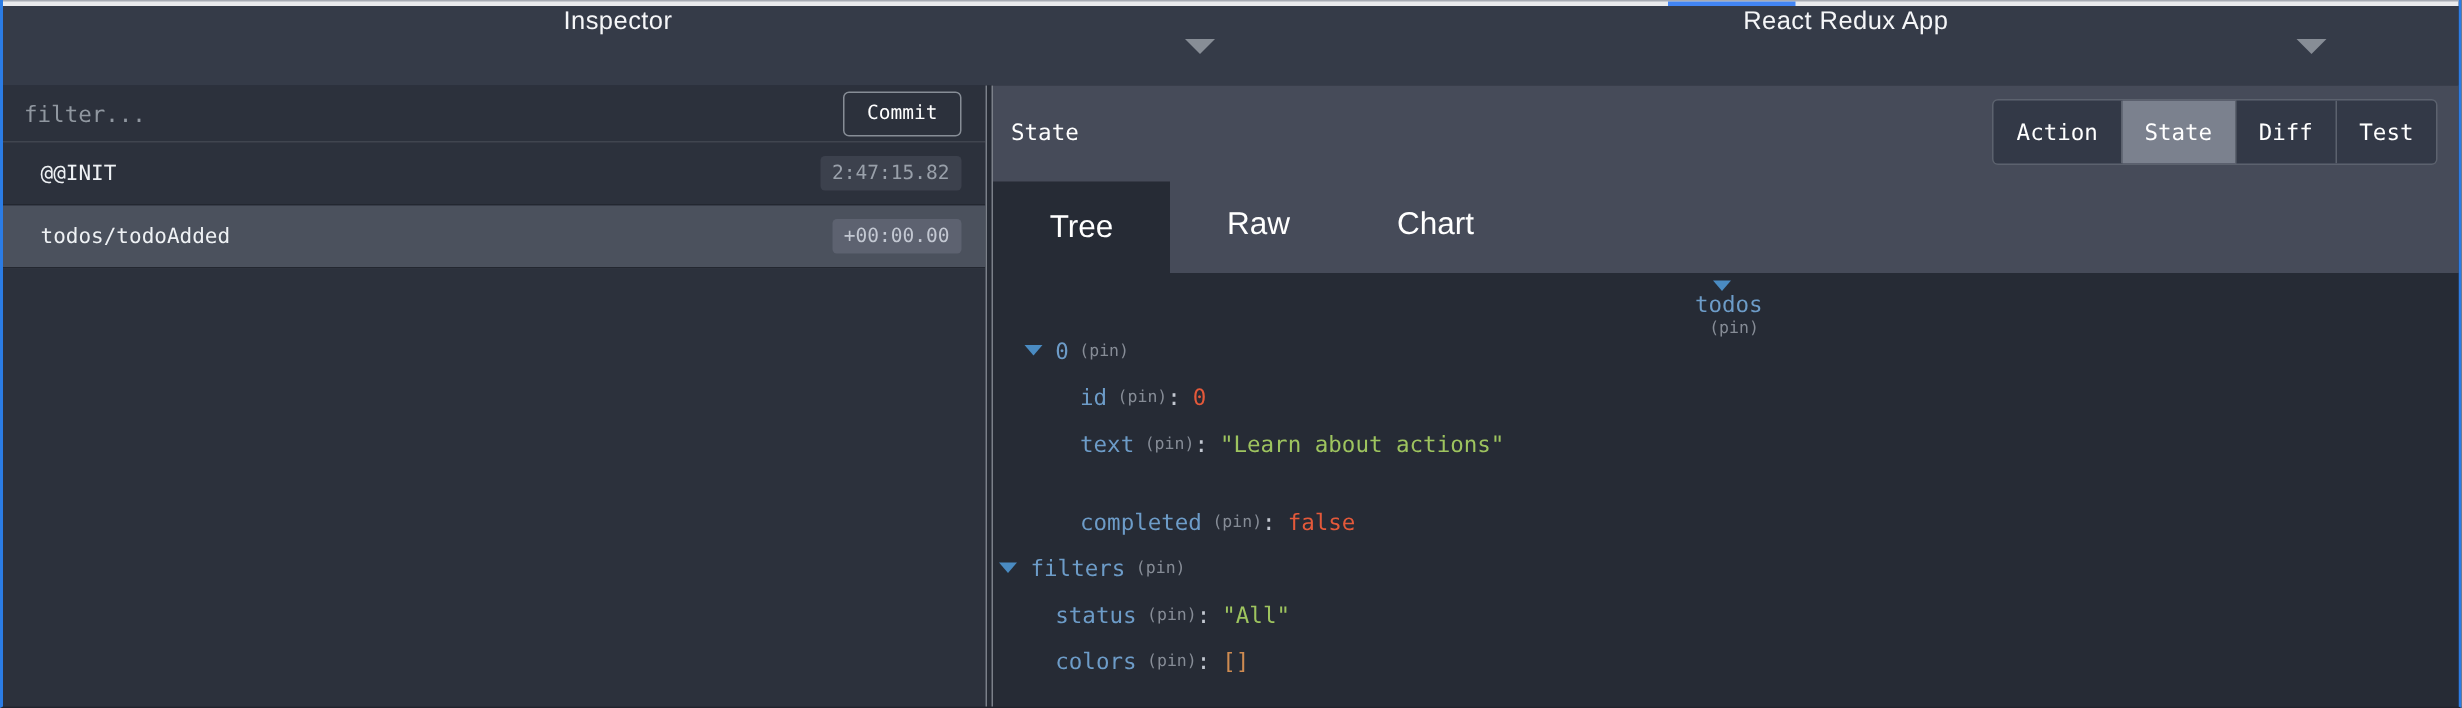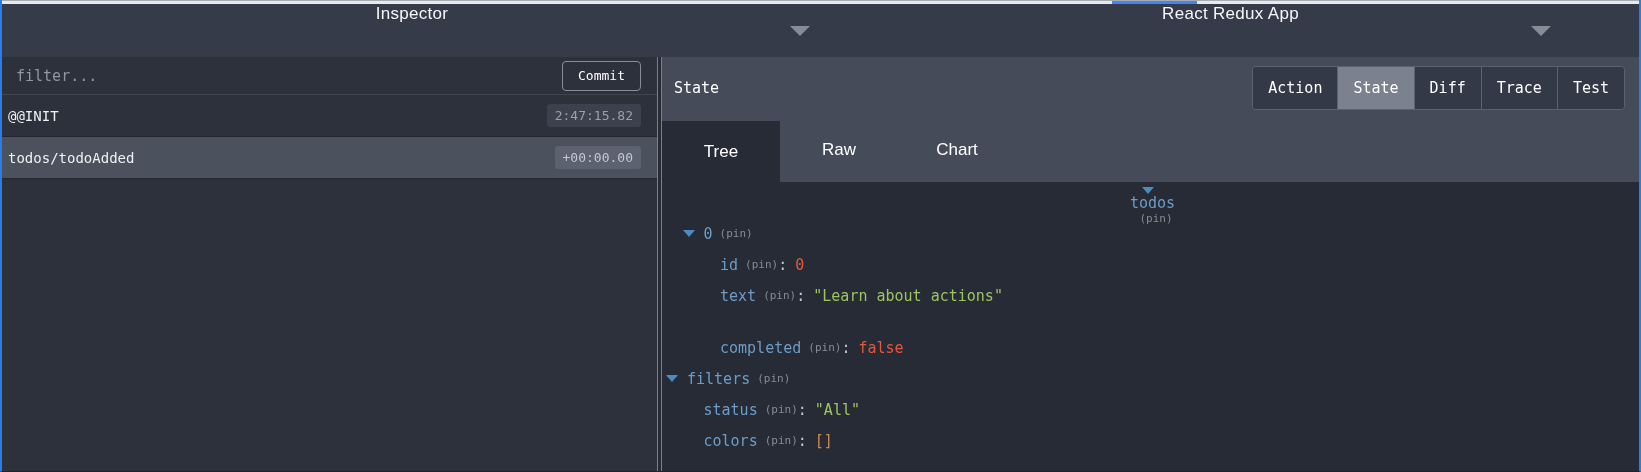--- a/index.html
+++ b/index.html
@@ -32,38 +32,38 @@
   
   .main{flex:1;display:flex;min-height:0}
   .left-panel{width:655px;background:var(--panel-bg);display:flex;flex-direction:column}
   .divider{width:5px;background:var(--content-bg);border-left:1px solid var(--divider-line);border-right:1px solid var(--divider-line);cursor:col-resize}
   .filter-row{height:38px;flex:0 0 auto;display:flex;align-items:center;padding:0 16px 0 14px;border-bottom:1px solid #40454f}
   .filter-row input{flex:1;background:transparent;border:none;outline:none;font-family:"DejaVu Sans Mono",monospace;
                     font-size:15px;color:var(--text)}
   .filter-row input::placeholder{color:var(--muted)}
   .commit-btn{height:30px;padding:0 15px;background:transparent;border:1px solid #878d96;border-radius:4px;
               color:#fff;font-family:"DejaVu Sans Mono",monospace;font-size:13px;cursor:pointer}
-  .action-row{height:42px;display:flex;align-items:center;padding:0 16px 0 6px;border-bottom:1px solid var(--row-border);
+  .action-row{height:42px;display:flex;align-items:center;padding:0 16px 0 25px;border-bottom:1px solid var(--row-border);
               font-size:14px;color:var(--text);cursor:pointer}
   .action-row.selected{background:var(--row-selected-bg)}
   .badge{margin-left:auto;font-size:13px;padding:4px 8px;border-radius:3px;background:var(--badge-bg);color:var(--badge-text)}
   .action-row.selected .badge{background:var(--badge-selected-bg);color:var(--badge-selected-text)}
   
   .right-panel{flex:1;display:flex;flex-direction:column;min-width:0}
   .state-header{height:61px;flex:0 0 auto;background:var(--right-header-bg);display:flex;align-items:center;
                 padding-left:12px;position:relative}
   .section-title{font-size:15px;color:#fff}
   .tab-group{position:absolute;right:14px;top:9px;height:44px;display:flex;border:1px solid var(--button-border);border-radius:4px;overflow:hidden}
   .m-tab{height:100%;padding:0 15px;display:flex;align-items:center;background:var(--button-bg);color:#fff;
          font-size:15px;border:none;border-right:1px solid var(--button-border);font-family:"DejaVu Sans Mono",monospace;cursor:pointer}
   .m-tab:last-child{border-right:none}
   .m-tab.active{background:var(--button-selected-bg)}
   .sub-tabs{height:64px;flex:0 0 auto;background:var(--right-header-bg);display:flex}
   .s-tab{width:118px;display:flex;align-items:center;justify-content:center;color:#fff;
-         font-family:"Liberation Sans",sans-serif;font-size:17px;cursor:pointer;background:transparent;border:none}
+         font-family:"Liberation Sans",sans-serif;font-size:21px;cursor:pointer;background:transparent;border:none}
   .s-tab.active{background:var(--content-bg);margin-top:3px}
   .tree{flex:1;background:var(--content-bg);padding-top:5px;overflow:hidden}
   .tree-row{height:31px;display:flex;align-items:center;font-size:15px}
   .tri{width:21px;display:flex;align-items:center;flex:0 0 auto}
   .tri i{display:block;width:0;height:0;border-left:6px solid transparent;border-right:6px solid transparent;border-top:7px solid var(--arrow)}
   .tri.empty{visibility:hidden}
   .k{color:var(--key)}
   .pin{color:var(--pin);font-size:11px;margin-left:7px;cursor:pointer}
   .colon{color:var(--punct);margin-right:8px}
   .v-number,.v-boolean{color:var(--num)}
@@ -111,21 +111,20 @@
 
     <div class="divider"></div>
 
     <section class="right-panel">
       <div class="state-header">
         <span class="section-title">State</span>
         <div class="tab-group" id="main-tabs">
             <button class="m-tab">Action</button>
             <button class="m-tab active">State</button>
             <button class="m-tab">Diff</button>
-            <button class="m-tab">Trace</button>
             <button class="m-tab">Test</button>
           </div>
       </div>
       <div class="sub-tabs" id="sub-tabs">
           <button class="s-tab active">Tree</button>
           <button class="s-tab">Raw</button>
           <button class="s-tab">Chart</button>
         </div>
       <div class="tree" id="tree">
           <div class="tree-row" style="padding-left: 4px; flex-direction: column;">

